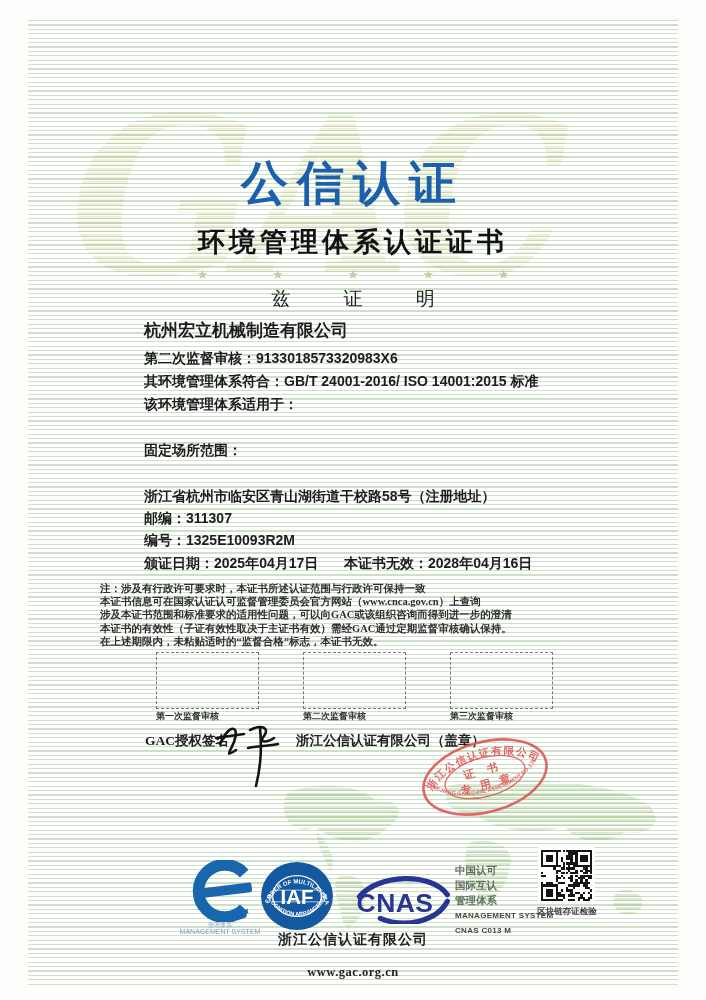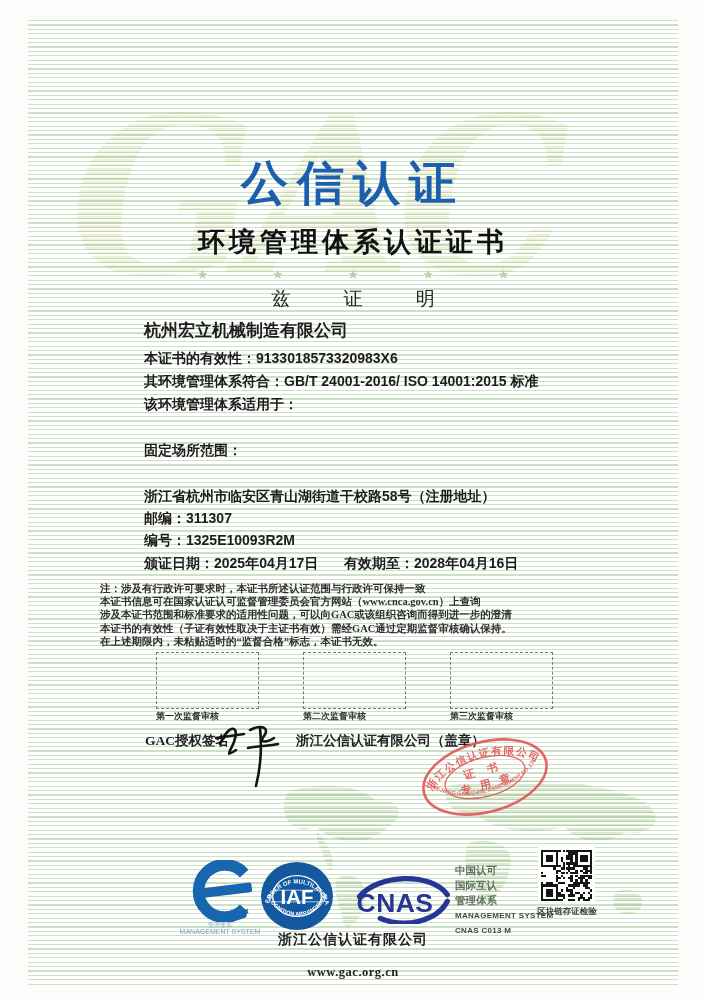--- a/index.html
+++ b/index.html
@@ -94,30 +94,30 @@
     <div class="stripes"></div>
 
     <div class="content">
 
       <div class="abs ctr title">公信认证</div>
       <div class="abs ctr subtitle">环境管理体系认证证书</div>
       <div class="abs ctr stars">★ ★ ★ ★ ★</div>
       <div class="abs ctr declare">兹 证 明</div>
 
       <div class="abs bodyline company">杭州宏立机械制造有限公司</div>
-      <div class="abs bodyline l-credit">本证书的有效性：9133018573320983X6</div>
+      <div class="abs bodyline l-credit">第二次监督审核：9133018573320983X6</div>
       <div class="abs bodyline l-standard">其环境管理体系符合：GB/T 24001-2016/ ISO 14001:2015 标准</div>
       <div class="abs bodyline l-scopeintro">该环境管理体系适用于：</div>
       <div class="abs bodyline l-sitesintro">固定场所范围：</div>
       <div class="abs bodyline l-sitereg">浙江省杭州市临安区青山湖街道干校路58号（注册地址）</div>
       <div class="abs bodyline l-post">邮编：311307</div>
       <div class="abs bodyline l-certno">编号：1325E10093R2M</div>
       <div class="abs bodyline l-dates">
         <span>颁证日期：2025年04月17日</span>
-        <span class="valid">有效期至：2028年04月16日</span>
+        <span class="valid">本证书无效：2028年04月16日</span>
       </div>
 
       <div class="abs notes">
         <div>注：涉及有行政许可要求时，本证书所述认证范围与行政许可保持一致</div>
         <div>本证书信息可在国家认证认可监督管理委员会官方网站（www.cnca.gov.cn）上查询</div>
         <div>涉及本证书范围和标准要求的适用性问题，可以向GAC或该组织咨询而得到进一步的澄清</div>
         <div>本证书的有效性（子证有效性取决于主证书有效）需经GAC通过定期监督审核确认保持。</div>
         <div>在上述期限内，未粘贴适时的“监督合格”标志，本证书无效。</div>
       </div>
 

